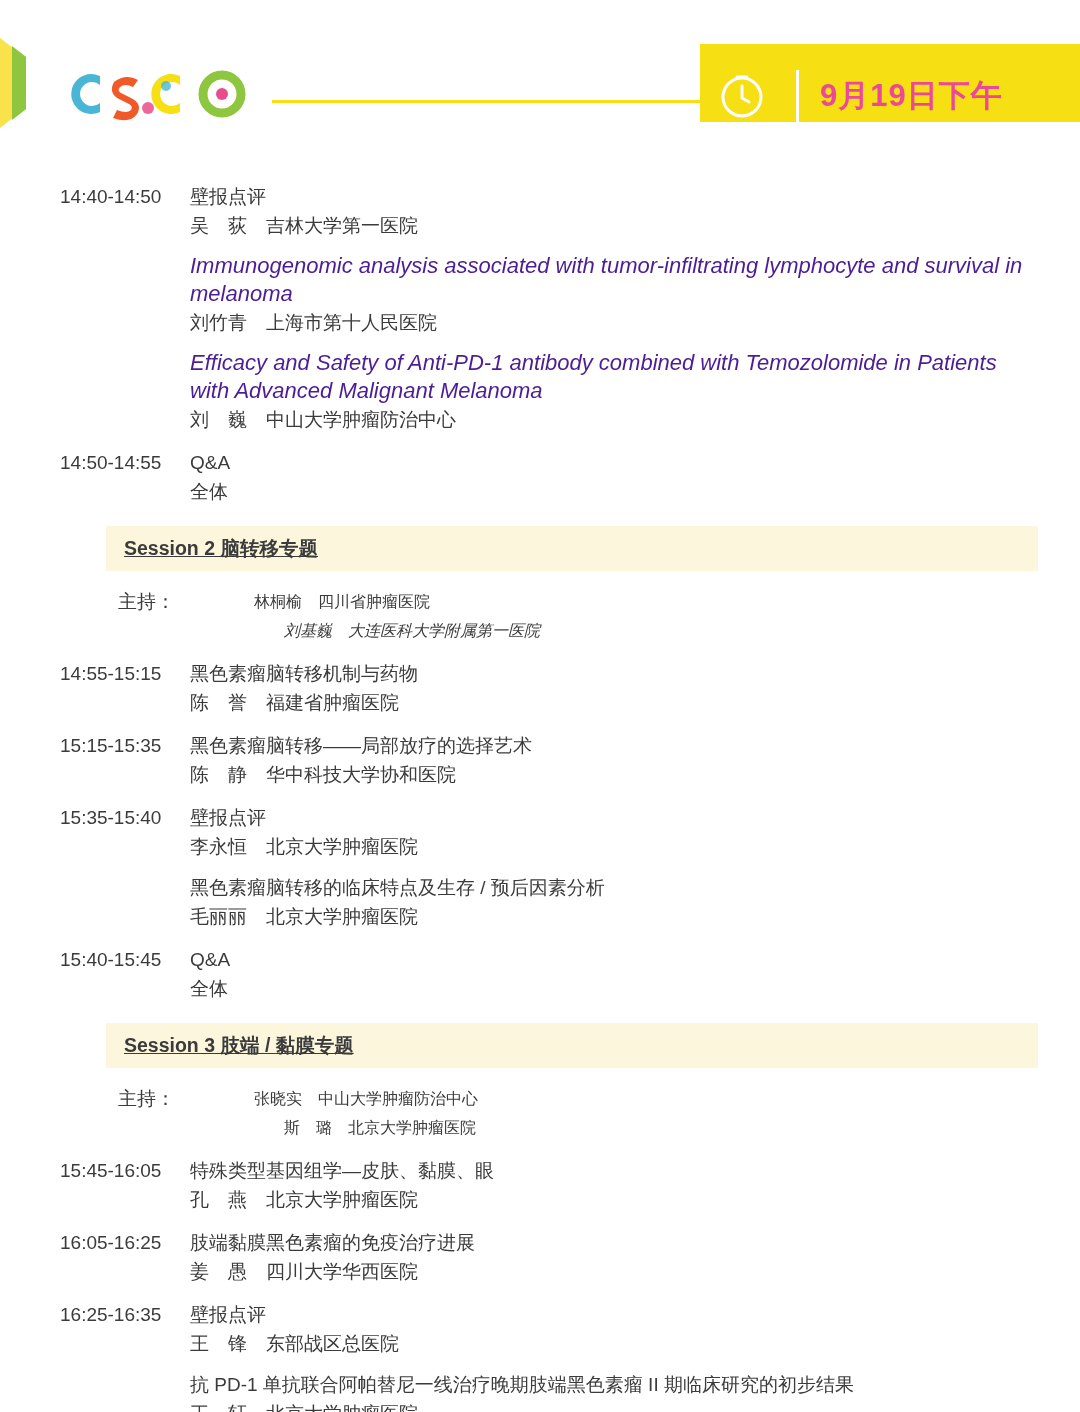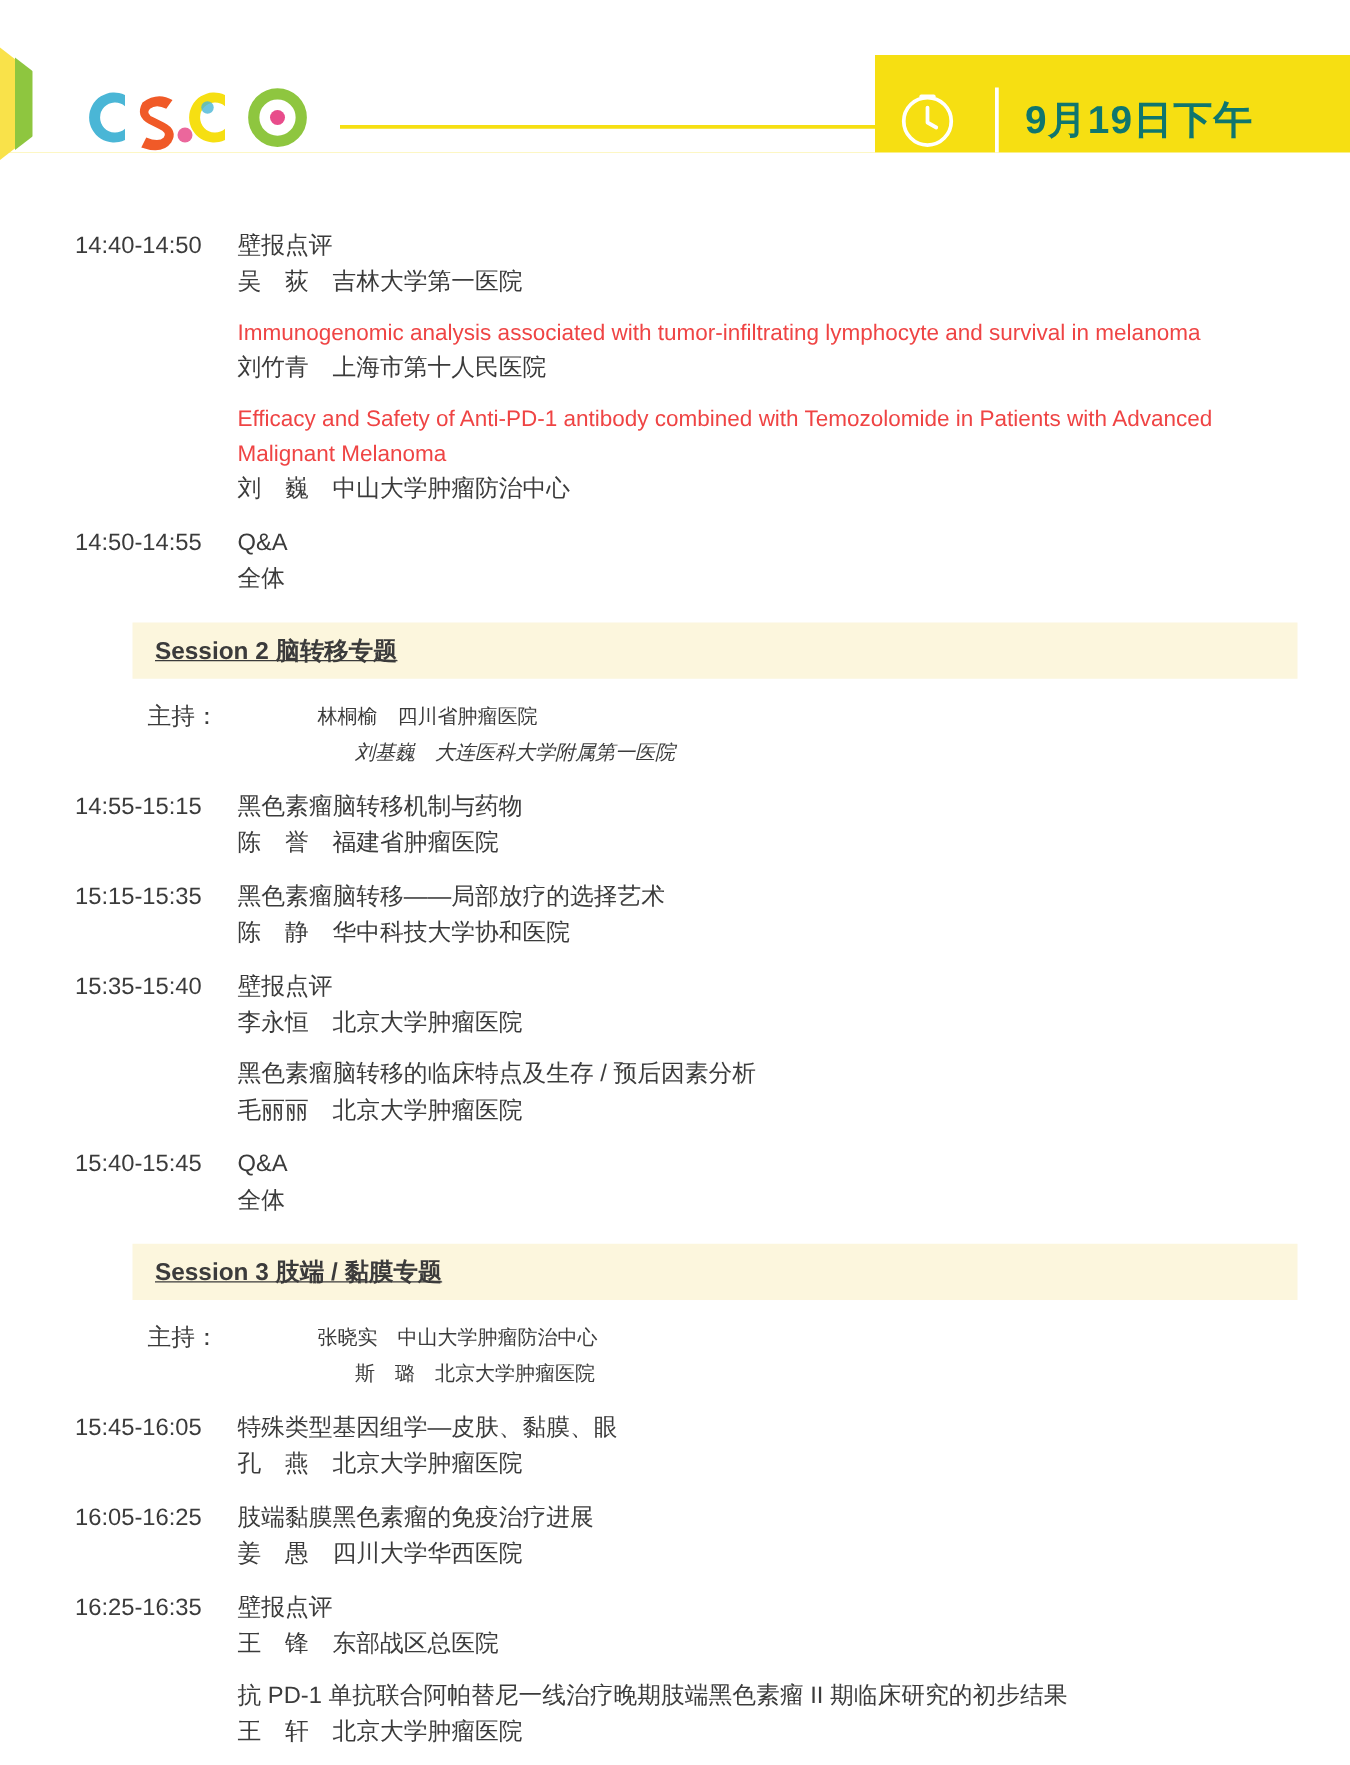--- a/index.html
+++ b/index.html
@@ -101,21 +101,21 @@
     width: 3px;
     height: 52px;
     background: #ffffff;
   }
   .date-label {
     position: absolute;
     left: 820px;
     top: 72px;
     font-size: 31px;
     font-weight: bold;
-    color: #0f766e;
+    color: #ec4899;
     letter-spacing: 1px;
     line-height: 48px;
   }
 
   
   .program {
     position: relative;
     padding: 22px 0 0 0;
   }
 
@@ -137,23 +137,24 @@
     flex: 1 1 auto;
     font-size: 19px;
     line-height: 29px;
     color: #3b3b3b;
   }
   .body .line {
     display: block;
   }
   .body .en {
     display: block;
-    font-size: 18px;
+    font-size: 22px;
     line-height: 28px;
-    color: #ef4444;
+    color: #4c1d95;
+    font-style: italic;
   }
   .body .person {
     display: block;
     white-space: pre;
   }
   .gap-top { margin-top: 12px; }
 
   .session-bar {
     margin: 20px 42px 16px 106px;
     background: #fcf6dd;

